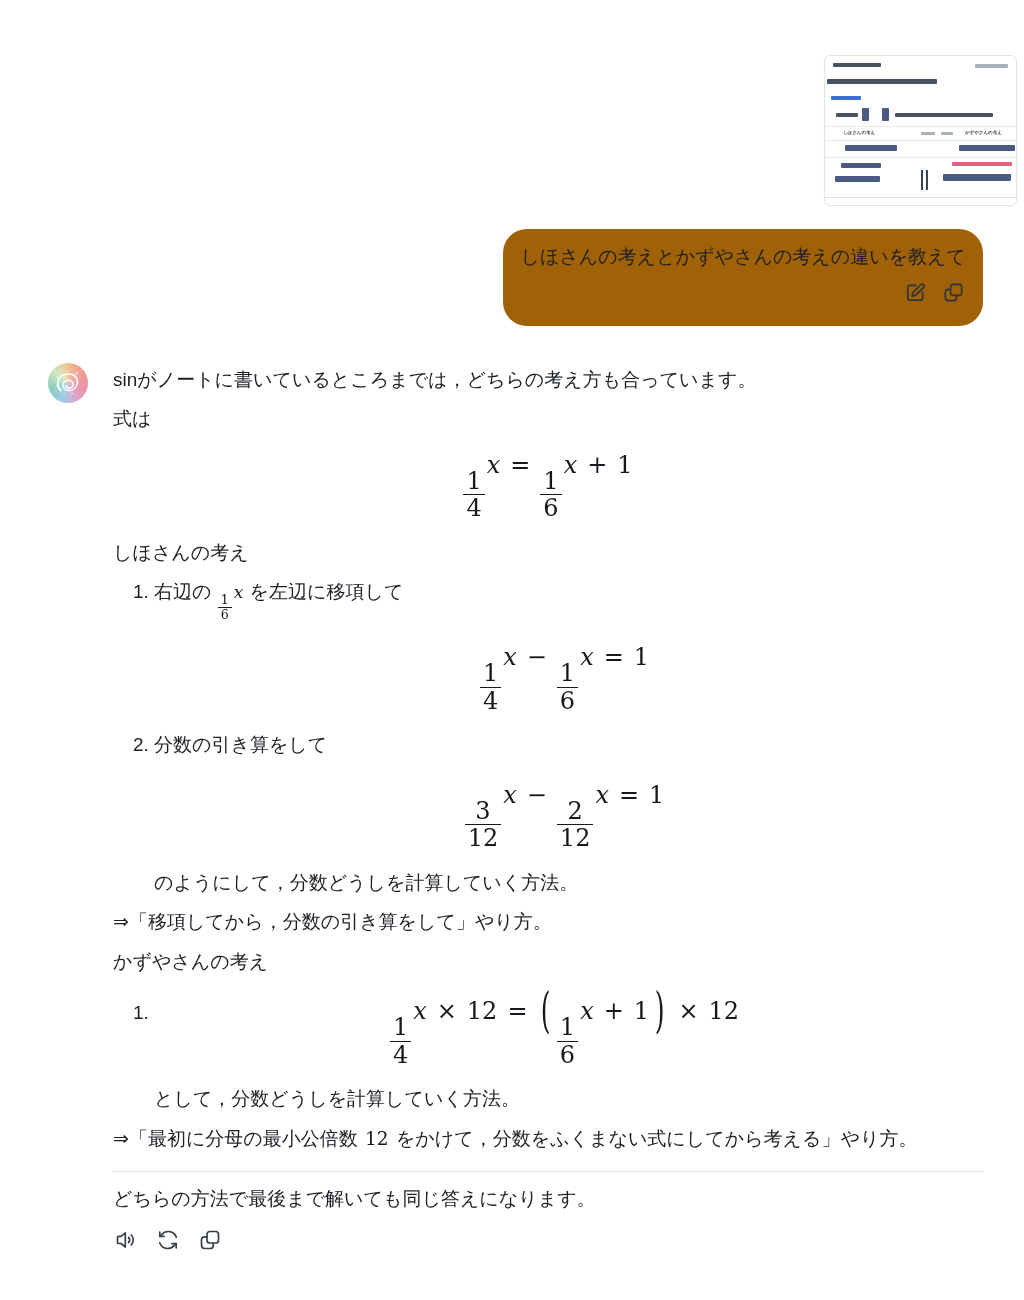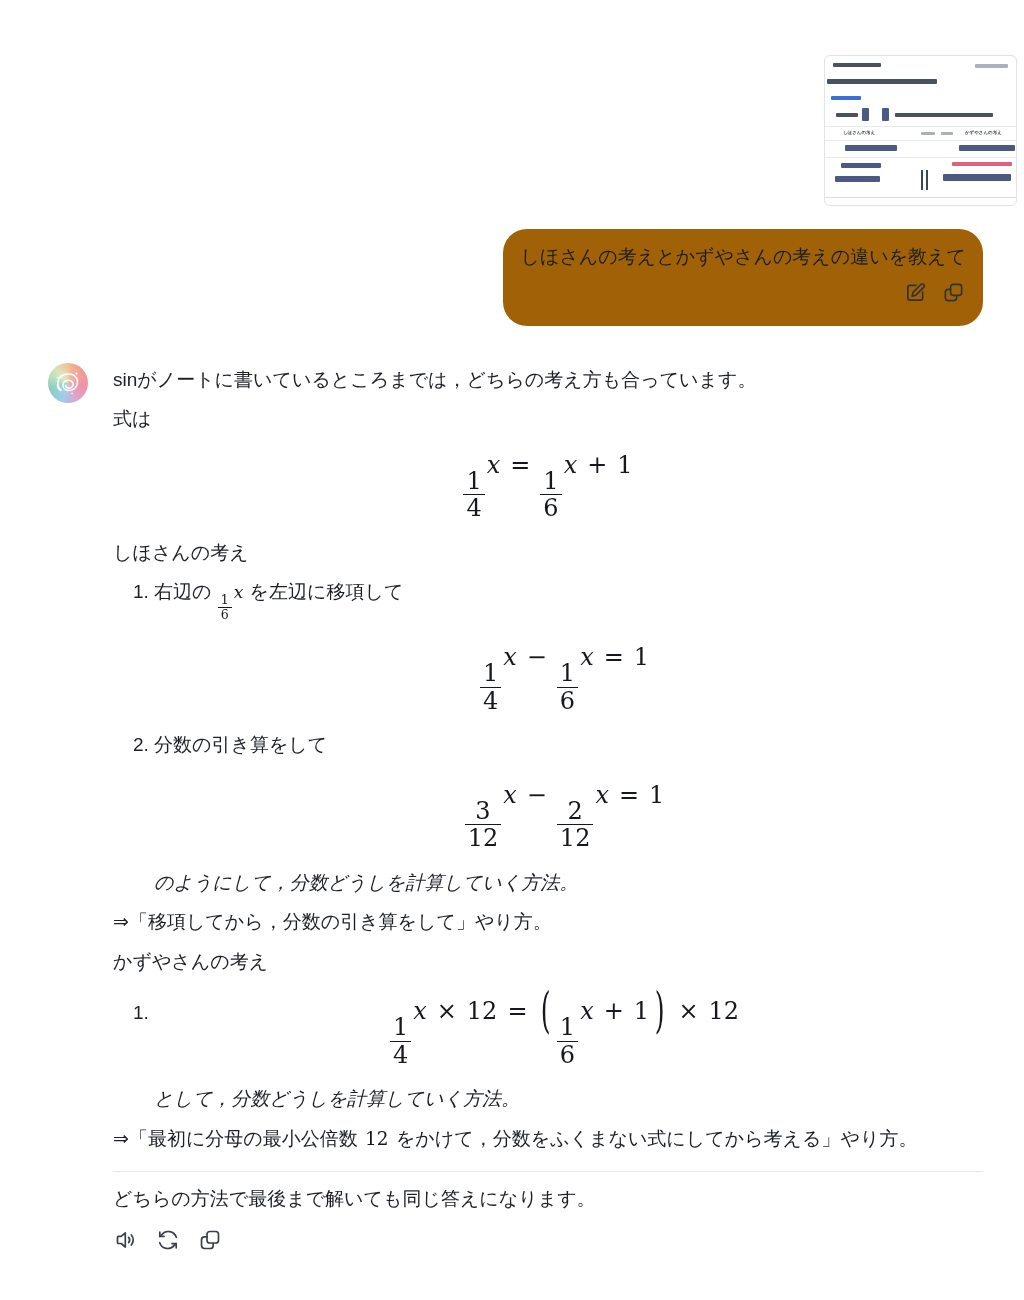--- a/index.html
+++ b/index.html
@@ -51,21 +51,21 @@
     background:
       radial-gradient(circle at 38% 35%, rgba(255,255,255,.38), rgba(255,255,255,0) 55%),
       conic-gradient(from 15deg, #f0a483, #ec94a9 90deg, #dfa6c8 135deg, #9fccec 185deg, #83ccba 240deg, #c6e0a9 300deg, #f0b883 345deg, #f0a483 360deg);
   }
   .avatar svg { position:absolute; inset:0; width:100%; height:100%; }
   .assistant-content { flex:1; min-width:0; padding-top: 5px; }
   .assistant-content p { margin: 11px 0; line-height: 1.5; }
   .assistant-content p:first-child { margin-top: 0; }
   ol { list-style: decimal; padding-left: 33px; margin: 10px 0; }
   ol li { margin: 10px 8px; line-height: 1.5; }
-  .note { margin-top: 18px; font-style: italic; }
+  .note { margin-top: 18px; }
 
   
   .mvar,.mnum,.mop,.frac,.bigp { font-family: "DejaVu Serif", "Liberation Serif", serif; color:#15181c; }
   .mvar { font-style: italic; padding: 0 1px; }
   .mnum { padding: 0 1px; }
   .mop  { padding: 0 7px; }
   .frac { display:inline-flex; flex-direction:column; align-items:center; vertical-align:-0.68em; line-height:1.1; margin:0 1px; }
   .fnum,.fden { display:block; padding:0 3px; text-align:center; }
   .fden { border-top: 1.4px solid #15181c; }
   .eq { display:block; text-align:center; font-size:24px; margin: 17px 0; }

